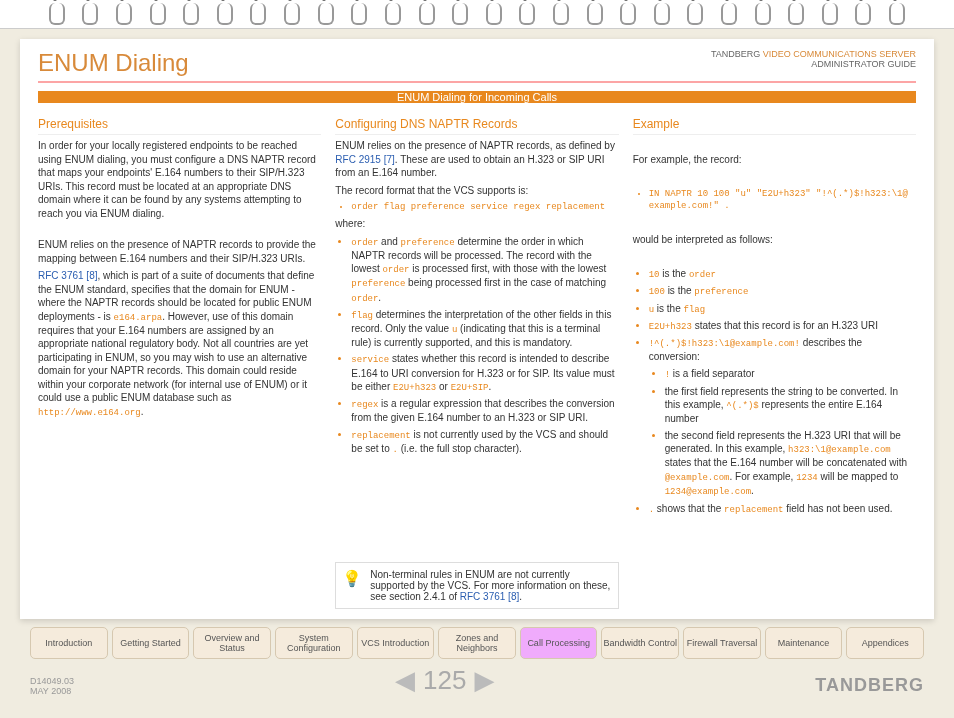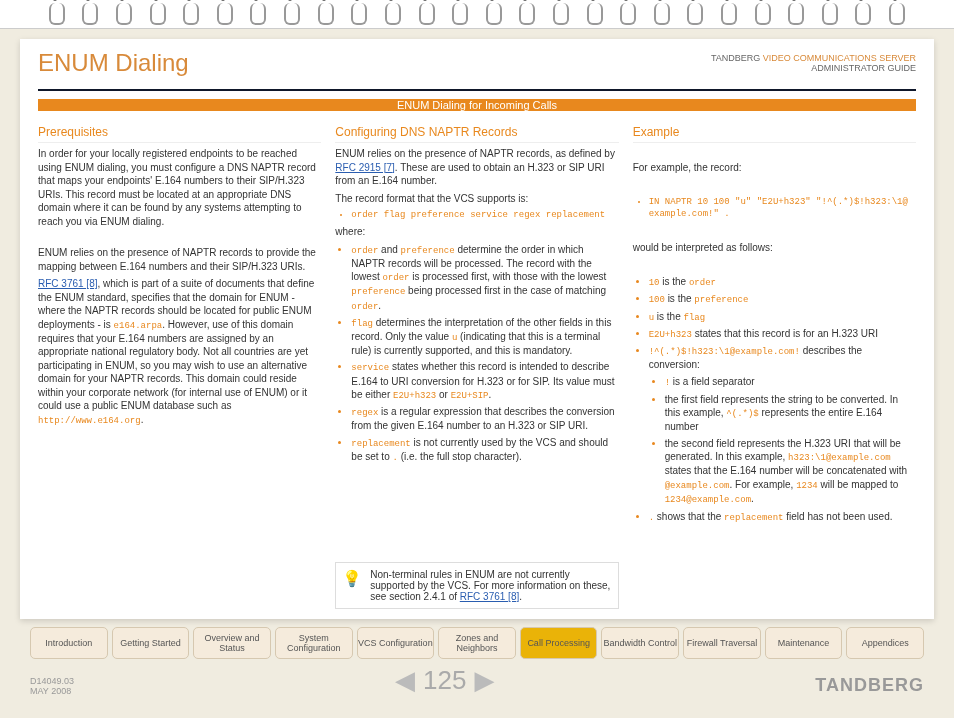--- a/index.html
+++ b/index.html
@@ -1,39 +1,39 @@
 <!DOCTYPE html>
 <html><head>
 <meta charset="utf-8">
 <style>
 body{margin:0;font-family:Arial,Helvetica,sans-serif;font-size:10px;color:#333;background:#f0ece0;display:flex;justify-content:center}
 .page{width:954px;height:718px;position:relative;background:#f0ece0}
 .spiral{height:28px;background:#fff;display:flex;justify-content:space-around;align-items:center;padding:0 40px;border-bottom:1px solid #ccc}
 .ring{width:12px;height:20px;border:2px solid #999;border-radius:6px;border-top:none;position:relative}
 .ring::before{content:"";position:absolute;top:-6px;left:2px;width:4px;height:4px;background:#666;border-radius:50%}
 .sheet{background:#fff;margin:10px 20px 0 20px;padding:10px 18px;box-shadow:0 2px 6px rgba(0,0,0,.15);height:580px;box-sizing:border-box;display:flex;flex-direction:column}
-.hdr{display:flex;justify-content:space-between;align-items:center;border-bottom:2px solid #0f172a;padding-bottom:12px}
+.hdr{display:flex;justify-content:space-between;align-items:flex-start;border-bottom:2px solid #fca5a5;padding-bottom:4px}
 .title{font-size:24px;color:#d88a3a;font-weight:normal}
 .meta{text-align:right;font-size:9px;color:#666}
 .meta .prod{color:#d88a3a}
 .bar{background:#e8881e;color:#fff;text-align:center;margin:8px 0;font-size:11px}
 .cols{display:flex;gap:14px;flex:1;overflow:hidden}
 .col{flex:1;display:flex;flex-direction:column;gap:10px}
 h3{color:#e8881e;font-size:12px;font-weight:normal;margin:6px 0 4px 0;border-bottom:1px solid #eee;padding-bottom:3px}
 p{margin:4px 0;line-height:1.35}
-a{color:#2a5db0;text-decoration:underline}
+a{color:#2a5db0;}
 .code{font-family:Courier,monospace;color:#e8881e;font-size:9px}
 ul{margin:4px 0;padding-left:16px;list-style:disc}
 ul li{margin:3px 0;line-height:1.35}
 ul li::marker{color:#e8881e}
 .tip{display:flex;gap:8px;align-items:flex-start;border:1px solid #ddd;padding:6px;margin-top:auto}
 .bulb{font-size:16px}
 .tabs{display:flex;justify-content:center;gap:4px;margin:8px 30px 0 30px}
 .tab{background:#f5ebdc;border:1px solid #d6c8b0;border-radius:5px;width:80px;height:30px;font-size:9px;text-align:center;display:flex;align-items:center;justify-content:center;color:#555;cursor:pointer;line-height:1.15}
-.tab.active{background:#eab308}
+.tab.active{background:#f0abfc}
 .ftr{display:flex;justify-content:space-between;align-items:flex-end;margin:6px 30px 0 30px}
 .docid{font-size:9px;color:#999}
 .pgn{display:flex;align-items:center;gap:8px;color:#aaa;font-size:26px}
 .arrow{cursor:pointer;color:#bbb}
 .brand{font-size:18px;font-weight:bold;color:#999;letter-spacing:1px}
 </style>
 </head>
 <body>
 
 <div class="page">
@@ -129,21 +129,21 @@
      <li><span class="code">.</span><span> shows that the </span><span class="code">replacement</span><span> field has not been used.</span></li>
     </ul>
    </div>
   </div>
  </div>
  <div class="tabs">
   <div class="tab">Introduction</div>
   <div class="tab">Getting Started</div>
   <div class="tab">Overview and Status</div>
   <div class="tab">System Configuration</div>
-  <div class="tab">VCS Configuration</div>
+  <div class="tab">VCS Introduction</div>
   <div class="tab">Zones and Neighbors</div>
   <div class="tab active">Call Processing</div>
   <div class="tab">Bandwidth Control</div>
   <div class="tab">Firewall Traversal</div>
   <div class="tab">Maintenance</div>
   <div class="tab">Appendices</div>
  </div>
  <div class="ftr">
   <div class="docid"><span>D14049.03</span><br><span>MAY 2008</span></div>
   <div class="pgn">

